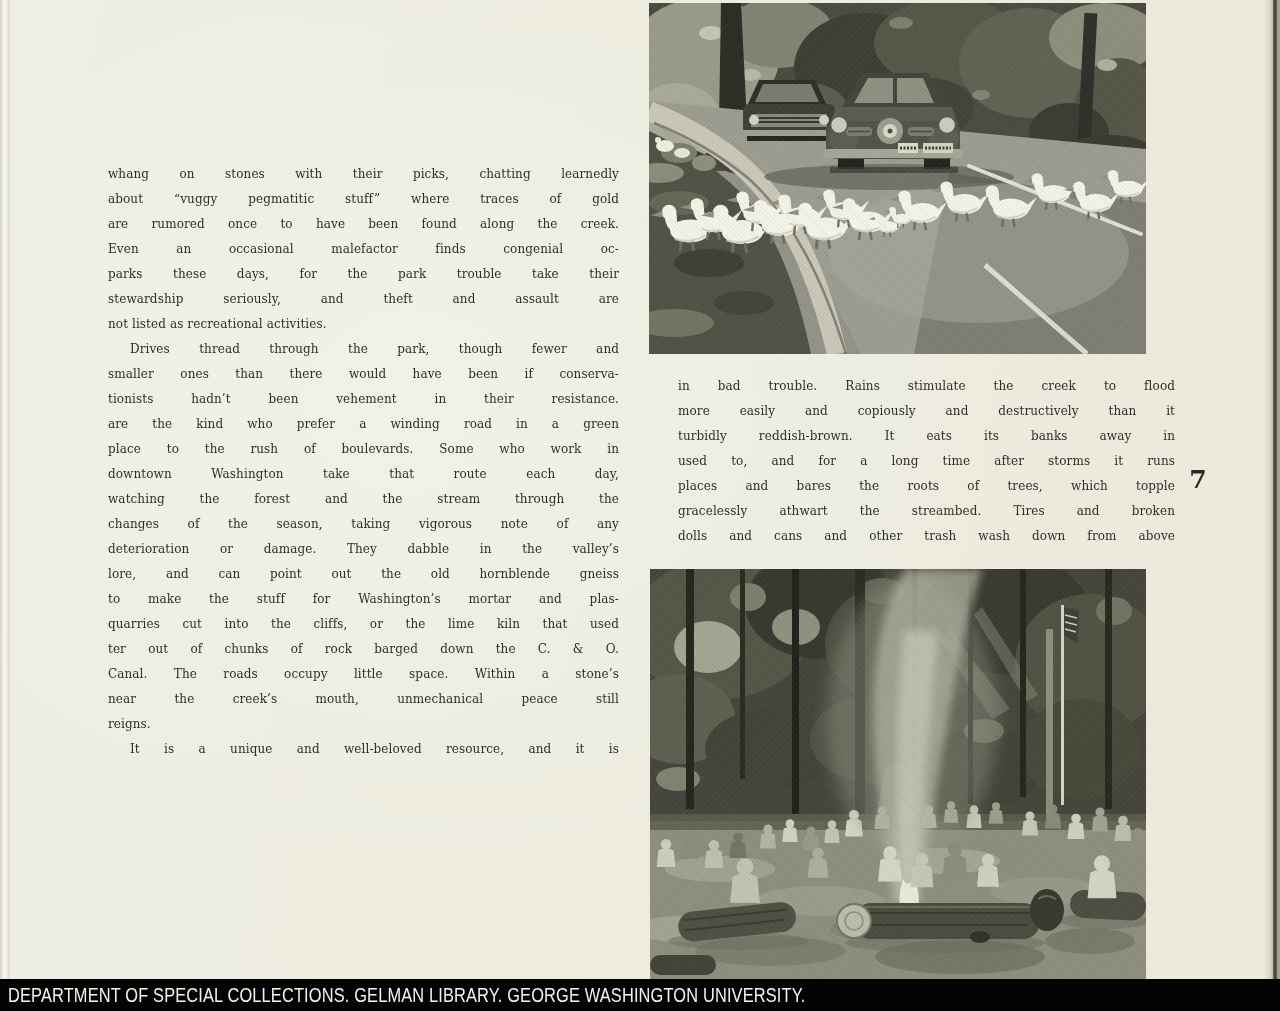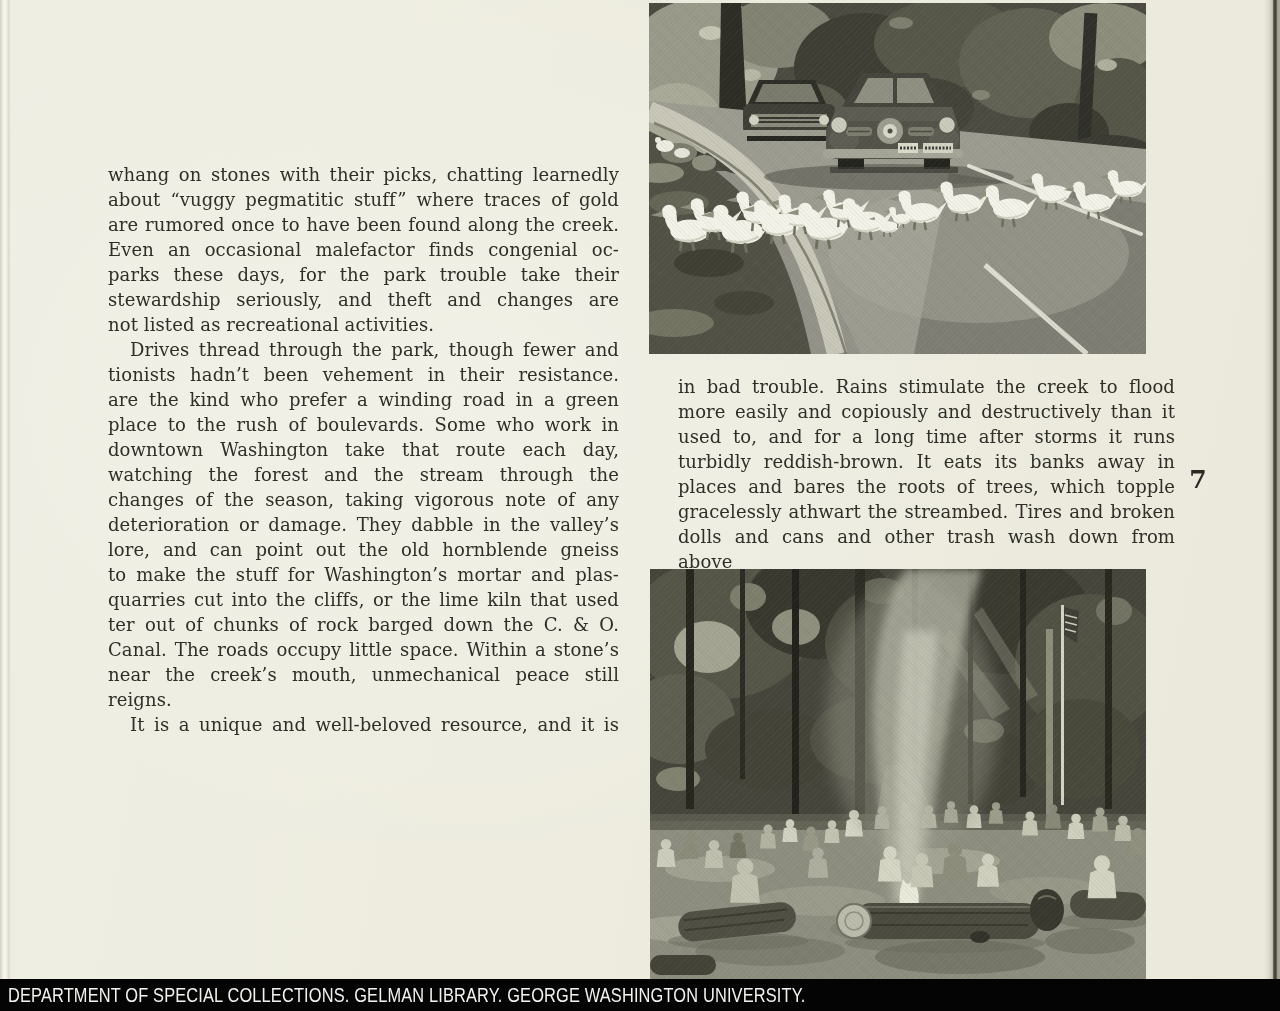--- a/index.html
+++ b/index.html
@@ -11,21 +11,21 @@
   .page{position:absolute;inset:0;
     background:
       radial-gradient(ellipse at 35% 40%, rgba(255,255,255,0.25) 0%, rgba(255,255,255,0) 55%),
       linear-gradient(100deg, #efeee3 0%, #edecdf 40%, #eae9db 100%);
   }
   .edge-left{position:absolute;left:0;top:0;bottom:0;width:11px;z-index:3;
     background:linear-gradient(to right,#cfcdbf 0,#f4f3ea 30%,#f6f5ec 55%,#dbd9ca 78%,rgba(219,217,202,0) 100%);
     opacity:.9;}
   .edge-right{position:absolute;right:0;top:0;bottom:0;width:16px;z-index:3;
     background:linear-gradient(to right,rgba(90,88,74,0) 0,rgba(90,88,74,0.10) 30%,#c7c5b4 52%,#4a4940 62%,#423f36 76%,#9e9c8b 82%,#aaa897 100%);}
-  .col{position:absolute;color:#2f2e28;font-size:18px;z-index:2;}
+  .col{position:absolute;color:#2f2e28;font-size:12px;z-index:2;}
   #left-col{left:108px;top:162px;width:511px;}
   #right-col{left:678px;top:374px;width:497px;}
   .para{margin:0;}
   .tl{height:25px;line-height:25px;text-align:justify;text-align-last:left;
       letter-spacing:0.1px;}
   .tl.j{text-align-last:justify;}
   .para.indent .tl:first-child{text-indent:22px;}
   .photo{position:absolute;z-index:2;background:#6a6a60;overflow:hidden;}
   .photo svg{display:block;width:100%;height:100%;}
   .photo::after{content:"";position:absolute;inset:0;pointer-events:none;
@@ -49,25 +49,26 @@
   <div class="edge-left"></div>
   <div class="edge-right"></div>
 
   <div id="left-col" class="col">
       <div class="para">
         <div class="tl j">whang on stones with their picks, chatting learnedly</div>
         <div class="tl j">about “vuggy pegmatitic stuff” where traces of gold</div>
         <div class="tl j">are rumored once to have been found along the creek.</div>
         <div class="tl j">Even an occasional malefactor finds congenial oc-</div>
         <div class="tl j">parks these days, for the park trouble take their</div>
-        <div class="tl j">stewardship seriously, and theft and changes are</div>
+        <div class="tl j">stewardship seriously, and theft and assault are</div>
         <div class="tl">not listed as recreational activities.</div>
       </div>
       <div class="para indent">
         <div class="tl j">Drives thread through the park, though fewer and</div>
+        <div class="tl j">smaller ones than there would have been if conserva-</div>
         <div class="tl j">tionists hadn’t been vehement in their resistance.</div>
         <div class="tl j">are the kind who prefer a winding road in a green</div>
         <div class="tl j">place to the rush of boulevards. Some who work in</div>
         <div class="tl j">downtown Washington take that route each day,</div>
         <div class="tl j">watching the forest and the stream through the</div>
         <div class="tl j">changes of the season, taking vigorous note of any</div>
         <div class="tl j">deterioration or damage. They dabble in the valley’s</div>
         <div class="tl j">lore, and can point out the old hornblende gneiss</div>
         <div class="tl j">to make the stuff for Washington’s mortar and plas-</div>
         <div class="tl j">quarries cut into the cliffs, or the lime kiln that used</div>
@@ -205,22 +206,22 @@
         <use href="#duck" transform="translate(438,200) scale(1.8)"></use>
         <use href="#duck" transform="translate(471,186) scale(1.6)"></use>
       </g>
     </svg>
   </div>
 
   <div id="right-col" class="col">
       <div class="para">
         <div class="tl j">in bad trouble. Rains stimulate the creek to flood</div>
         <div class="tl j">more easily and copiously and destructively than it</div>
+        <div class="tl j">turbidly reddish-brown. It eats its banks away in</div>
         <div class="tl j">used to, and for a long time after storms it runs</div>
-        <div class="tl j">turbidly reddish-brown. It eats its banks away in</div>
         <div class="tl j">places and bares the roots of trees, which topple</div>
         <div class="tl j">gracelessly athwart the streambed. Tires and broken</div>
         <div class="tl j">dolls and cans and other trash wash down from above</div>
       </div>
     </div>
 
   <div id="photo-campfire" class="photo" title="Black-and-white photograph: children and adults seated on logs around a smoking campfire in a wooded clearing, with a flagpole at right">
     <svg viewBox="0 0 496 411" preserveAspectRatio="none" xmlns="http://www.w3.org/2000/svg">
       <defs>
         <g id="person">

